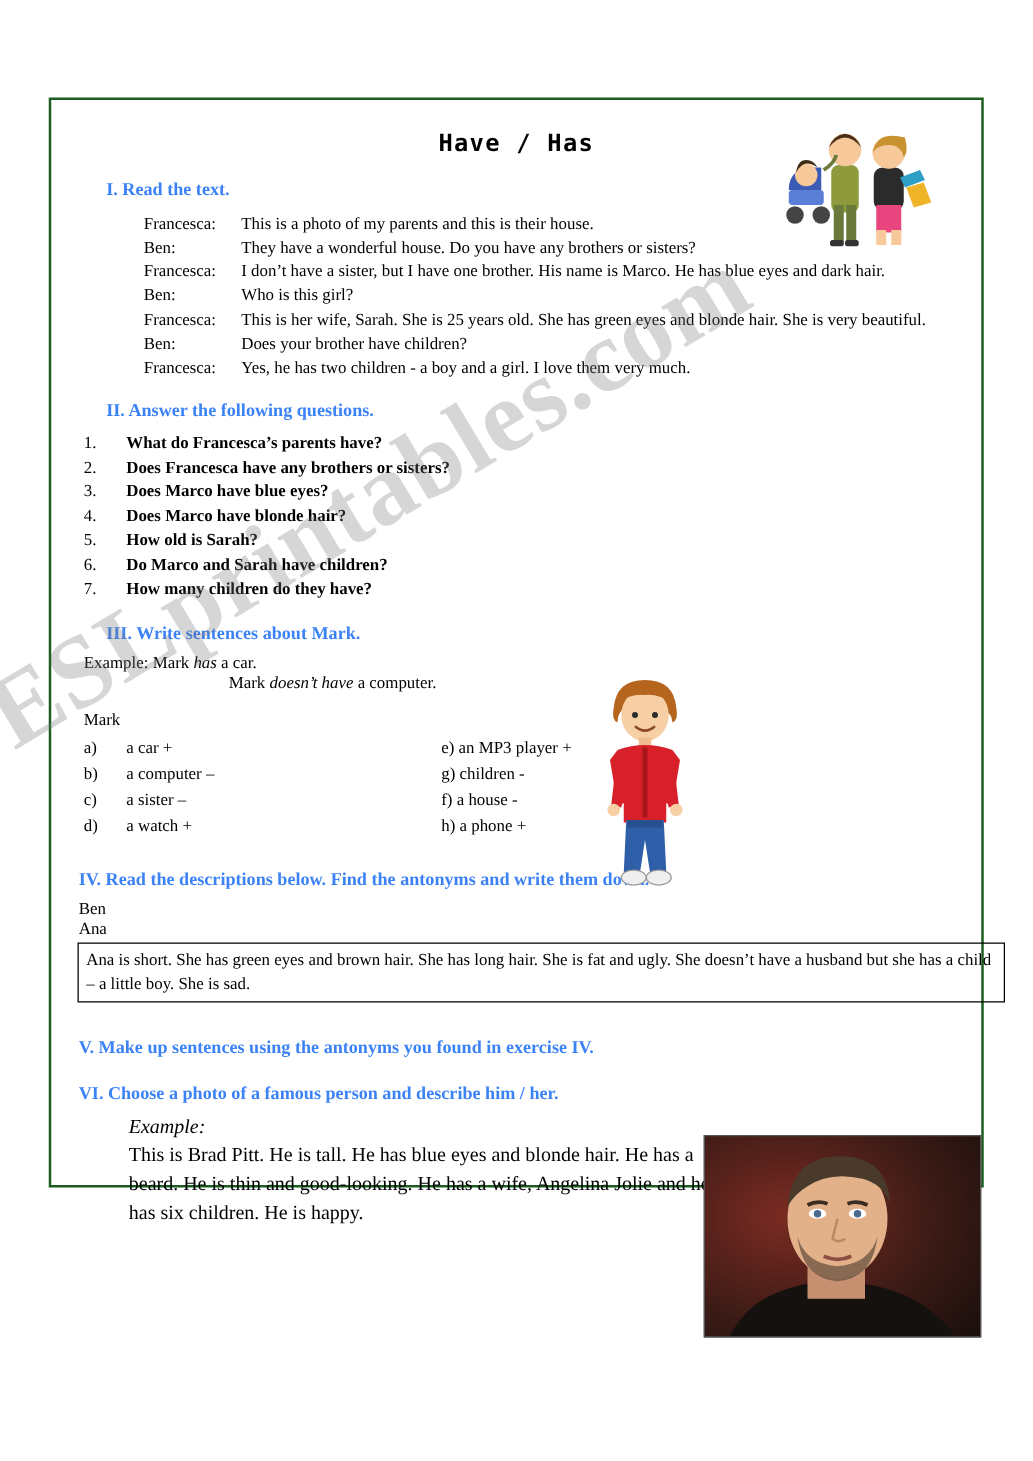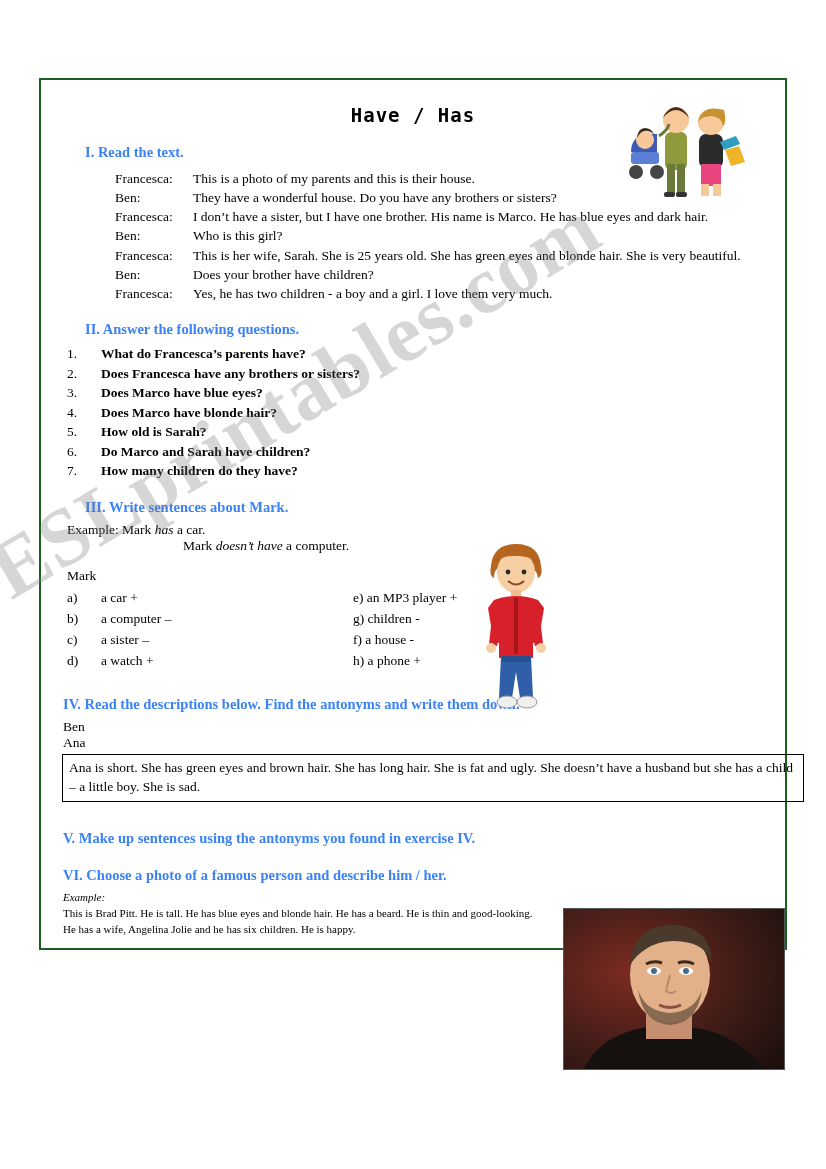--- a/index.html
+++ b/index.html
@@ -108,21 +108,21 @@
     border:1px solid #000;
     padding:4px 6px;
     font-size:13.5px;
     line-height:1.4;
     margin-top:3px;
     box-sizing:border-box;
     width:742px;
     margin-left:-1px;
   }
   .name-lab{font-size:13.5px;margin-top:0;}
-  .para{font-size:11px;line-height:1.45;}
+  .para{font-size:16px;line-height:1.45;margin-left:40px;}
   .italic{font-style:italic;}
   
   .watermark{
     position:absolute;
     left:60px;top:330px;
     width:660px;height:520px;
     transform:rotate(-31deg);
     color:rgba(120,120,120,0.30);
     font-family:"Liberation Serif", serif;
     font-size:82px;

